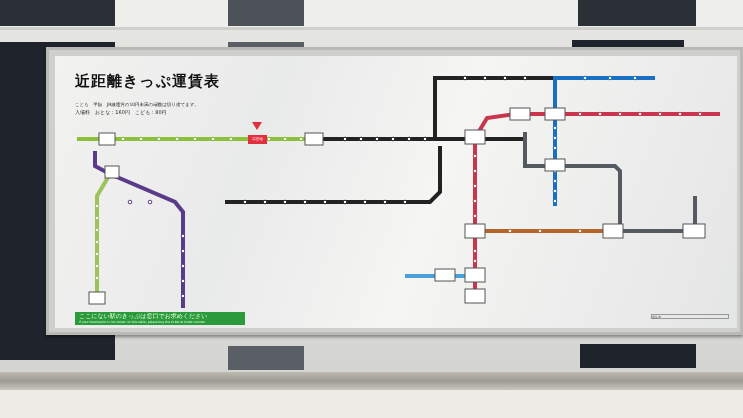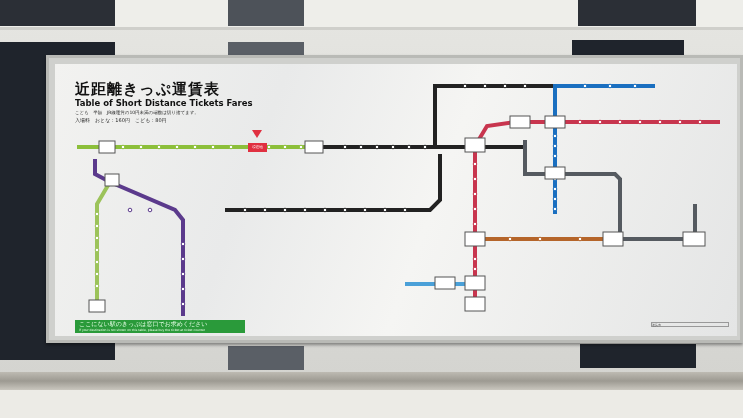--- a/index.html
+++ b/index.html
@@ -4,21 +4,21 @@
 <style>
   * { box-sizing: border-box; margin: 0; padding: 0; }
   html, body { width: 743px; height: 418px; overflow: hidden; background: #d8d8d4; font-family: "DejaVu Sans", sans-serif; }
   .scene { position: relative; width: 743px; height: 418px; background: linear-gradient(#e6e6e2, #d2d2ce); overflow: hidden; }
   .ceiling { position: absolute; left: 0; top: 0; width: 743px; height: 30px; background: #eeeeea; border-bottom: 3px solid #cfcfcb; }
   .ceil-panel { position: absolute; top: 0; height: 26px; background: #2b2f36; }
   .wall-block { position: absolute; background: #1f242c; }
   .wall-grey { position: absolute; background: #5a5f66; }
   .rail { position: absolute; left: 0; top: 372px; width: 743px; height: 18px; background: linear-gradient(#bdbab2, #9d9a92 50%, #c9c6be); }
   .floor { position: absolute; left: 0; top: 390px; width: 743px; height: 28px; background: #ecebe6; }
-  .frame { position: absolute; left: 46px; top: 55px; width: 697px; height: 288px; background: #cfd0cd; border: 3px solid #b9bab6; box-shadow: 0 2px 3px rgba(0,0,0,0.4); }
+  .frame { position: absolute; left: 46px; top: 47px; width: 697px; height: 288px; background: #cfd0cd; border: 3px solid #b9bab6; box-shadow: 0 2px 3px rgba(0,0,0,0.4); }
   .board { position: absolute; left: 6px; top: 6px; width: 682px; height: 272px; background: linear-gradient(110deg, #f2f2f0 0%, #e9eaea 30%, #f5f5f3 55%, #e4e5e5 100%); overflow: hidden; }
   .title-ja { position: absolute; left: 20px; top: 16px; font-size: 15px; font-weight: bold; color: #111; letter-spacing: 1px; }
   .title-en { position: absolute; left: 20px; top: 34px; font-size: 8.5px; font-weight: bold; color: #111; }
   .note { position: absolute; left: 20px; top: 46px; font-size: 4.5px; color: #222; }
   .fee { position: absolute; left: 20px; top: 53px; font-size: 5px; color: #222; }
   svg.map { position: absolute; left: 0; top: 0; }
   .banner { position: absolute; left: 20px; top: 256px; width: 170px; height: 13px; background: #2a9a3a; color: #e8ffe8; font-size: 6px; padding: 1px 4px; line-height: 6px; }
   .banner-en { font-size: 3px; display:block; }
   .footnote { position: absolute; left: 596px; top: 258px; width: 78px; height: 5px; border: 1px solid #999; font-size: 3px; color: #555; }
   .here { position: absolute; left: 193px; top: 79px; width: 19px; height: 9px; background: #e03040; color:#fff; font-size: 3.5px; text-align:center; line-height: 9px; }
@@ -37,21 +37,20 @@
   <div class="wall-grey" style="left:228px;top:42px;width:76px;height:18px;"></div>
   <div class="wall-block" style="left:572px;top:40px;width:112px;height:20px;"></div>
   <div class="wall-grey" style="left:228px;top:346px;width:76px;height:24px;"></div>
   <div class="wall-block" style="left:580px;top:344px;width:116px;height:24px;"></div>
   <div class="rail"></div>
   <div class="floor"></div>
 
   <div class="frame">
     <div class="board">
       <div class="title-ja">近距離きっぷ運賃表</div>
-      <div class="title-en">Table of Short Distance Tickets Fares</div>
       <div class="note">こども　半額　JR線運賃の10円未満の端数は切り捨てます。</div>
       <div class="fee">入場料　おとな：160円　こども：80円</div>
 
       <svg class="map" width="682" height="272" viewBox="0 0 682 272">
 
         <line x1="22" y1="83" x2="260" y2="83" stroke="#8cbf3a" stroke-width="4"></line>
 
         <line x1="260" y1="83" x2="470" y2="83" stroke="#222" stroke-width="4"></line>
 
         <polyline points="380,83 380,22 600,22" fill="none" stroke="#222" stroke-width="4"></polyline>

